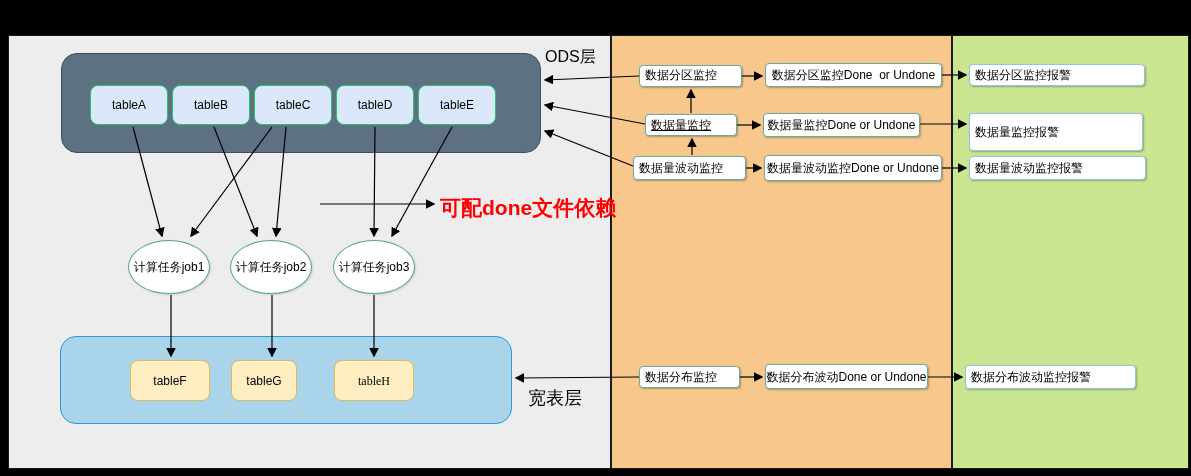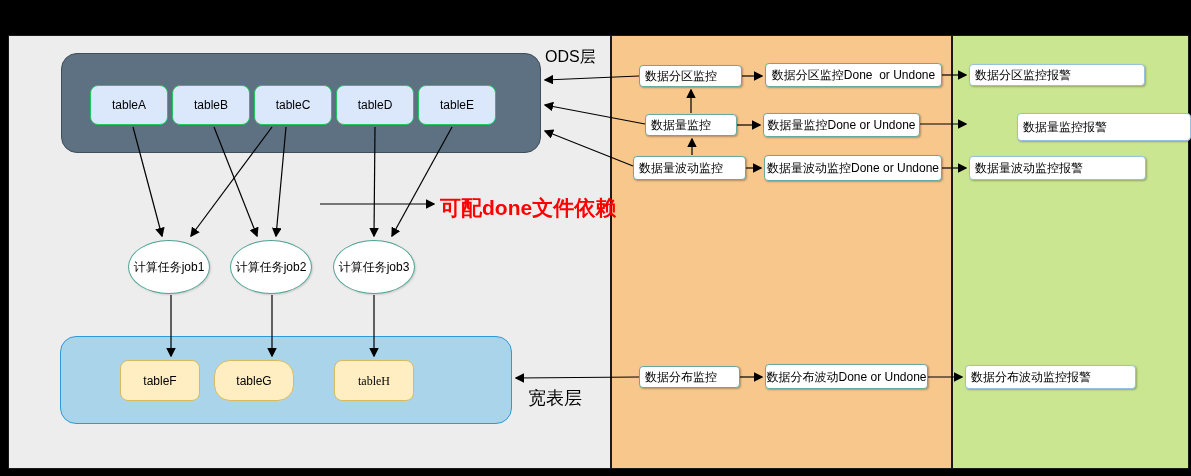--- a/index.html
+++ b/index.html
@@ -43,36 +43,36 @@
 
   <div class="node ellipse" style="left:128px;top:240px;width:82px;height:54px;">计算任务job1</div>
   <div class="node ellipse" style="left:230px;top:240px;width:82px;height:54px;">计算任务job2</div>
   <div class="node ellipse" style="left:333px;top:240px;width:82px;height:54px;">计算任务job3</div>
 
   <div class="annotation" style="left:440px;top:194px;">可配done文件依赖</div>
 
   <div class="node" style="left:60px;top:336px;width:452px;height:88px;background:#a9d4ea;border:1px solid #2e9bd6;border-radius:16px;"></div>
   <div class="layer-label" style="left:528px;top:386px;font-size:18px;">宽表层</div>
 
-  <div class="node tbl-yellow" style="left:120px;top:360px;width:80px;height:41px;">tableF</div>
-  <div class="node tbl-yellow" style="left:214px;top:360px;width:80px;height:41px;border-radius:16px;">tableG</div>
+  <div class="node tbl-yellow" style="left:130px;top:360px;width:80px;height:41px;">tableF</div>
+  <div class="node tbl-yellow" style="left:231px;top:360px;width:66px;height:41px;">tableG</div>
   <div class="node tbl-yellow" style="left:334px;top:360px;width:80px;height:41px;font-family:Liberation Serif, serif;">tableH</div>
 
-  <div class="node mon" style="left:639px;top:65px;width:103px;height:22px;">数据分区监控</div>
-  <div class="node mon" style="left:645px;top:114px;width:92px;height:22px;">数据量监控</div>
+  <div class="node mon" style="left:639px;top:65px;width:103px;height:22px;font-family:Liberation Mono, monospace;">数据分区监控</div>
+  <div class="node mon" style="left:645px;top:114px;width:92px;height:22px;text-decoration:underline;">数据量监控</div>
   <div class="node mon" style="left:633px;top:156px;width:113px;height:24px;">数据量波动监控</div>
   <div class="node mon" style="left:639px;top:366px;width:101px;height:22px;">数据分布监控</div>
 
   <div class="node status" style="left:765px;top:63px;width:177px;height:24px;">数据分区监控Done  or Undone</div>
   <div class="node status" style="left:763px;top:113px;width:157px;height:24px;">数据量监控Done or Undone</div>
   <div class="node status" style="left:764px;top:155px;width:178px;height:26px;">数据量波动监控Done or Undone</div>
   <div class="node status" style="left:765px;top:364px;width:163px;height:25px;">数据分布波动Done or Undone</div>
 
   <div class="node alarm" style="left:969px;top:64px;width:176px;height:22px;">数据分区监控报警</div>
-  <div class="node alarm" style="left:969px;top:113px;width:174px;height:28px;margin-left:48px;">数据量监控报警</div>
+  <div class="node alarm" style="left:969px;top:113px;width:174px;height:38px;">数据量监控报警</div>
   <div class="node alarm" style="left:969px;top:156px;width:177px;height:24px;">数据量波动监控报警</div>
   <div class="node alarm" style="left:965px;top:365px;width:171px;height:24px;">数据分布波动监控报警</div>
 
   <svg id="arrows" width="1191" height="476" viewBox="0 0 1191 476">
     <defs>
       <marker id="ah" viewBox="0 0 10 10" refX="8.5" refY="5" markerWidth="8" markerHeight="8" orient="auto-start-reverse">
         <path d="M0,0 L10,5 L0,10 Z" fill="#000"></path>
       </marker>
     </defs>
     <g stroke="#000" stroke-width="1.2" fill="none">

